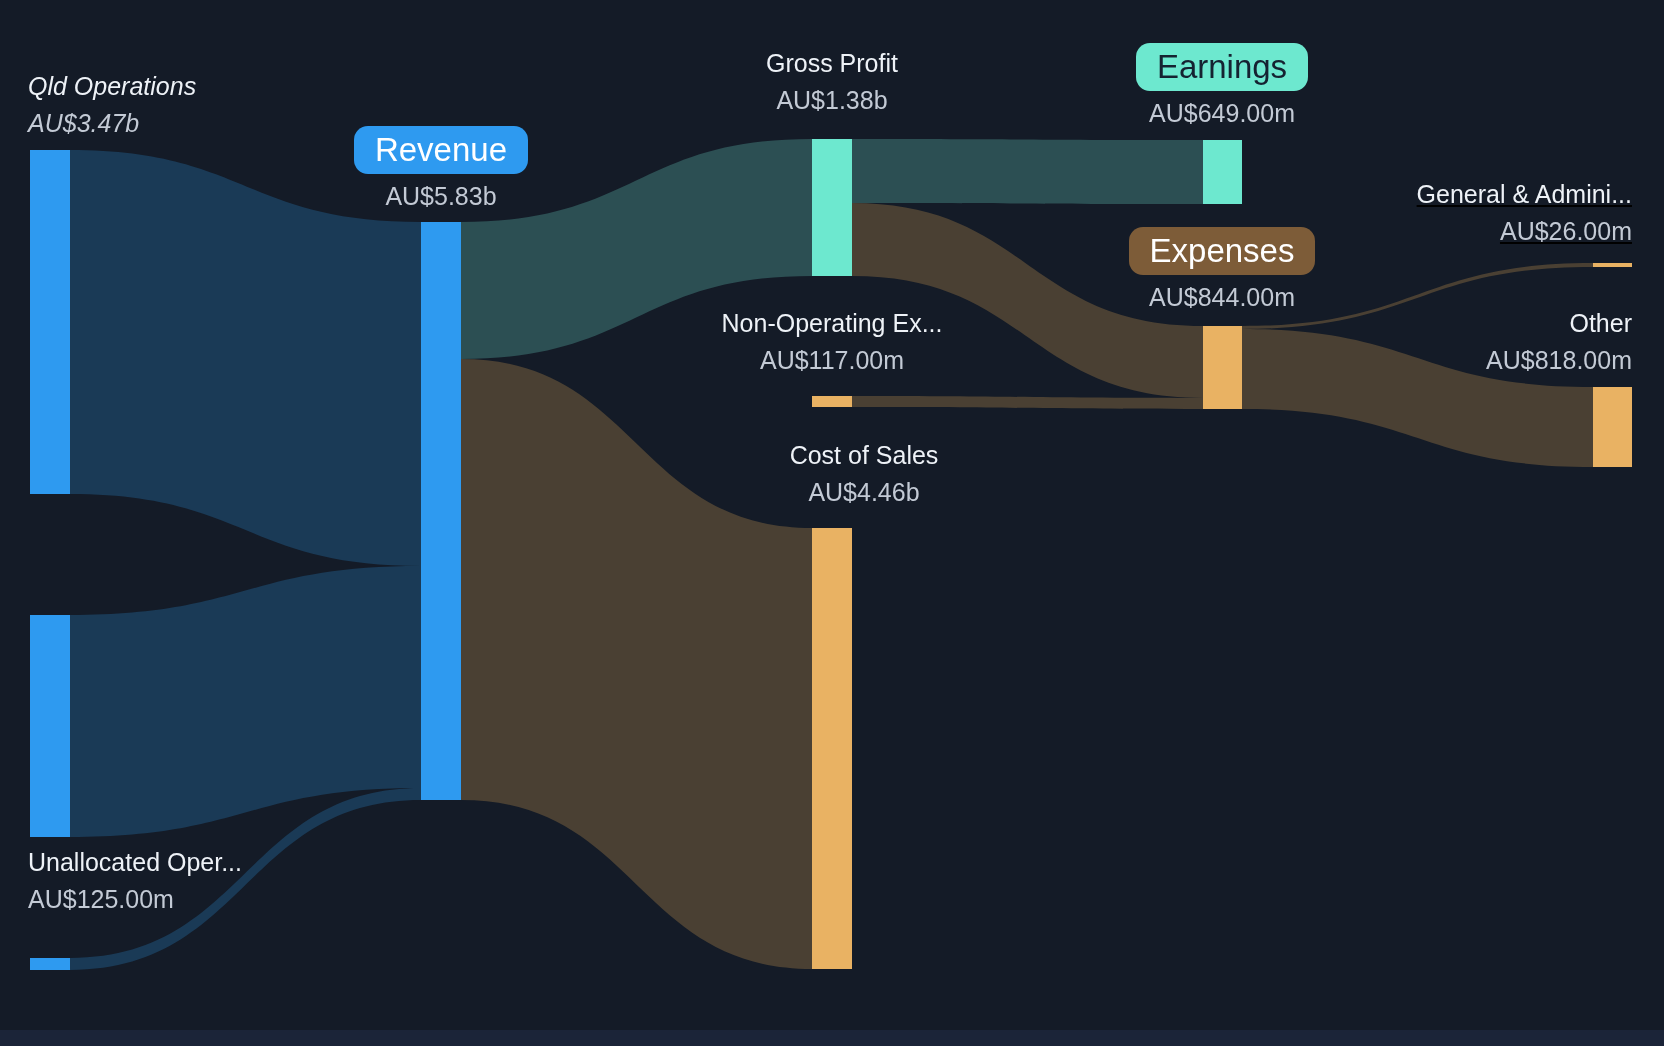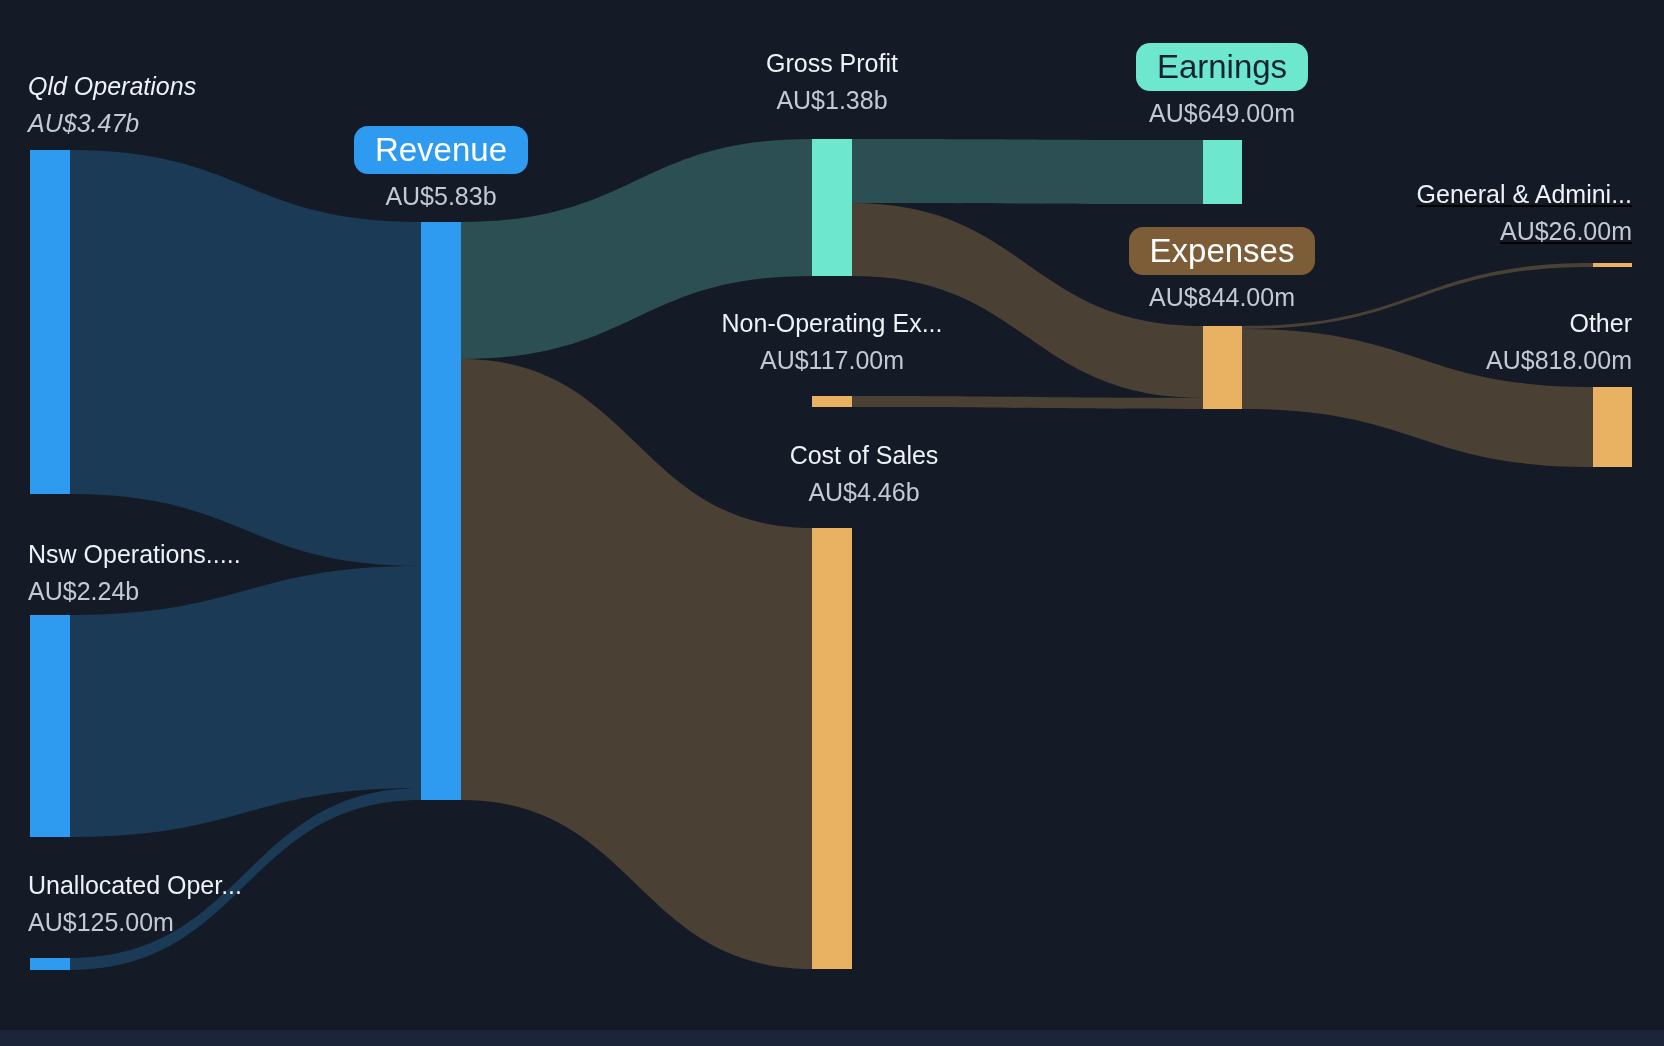--- a/index.html
+++ b/index.html
@@ -62,26 +62,22 @@
     <rect x="1203" y="326" width="39" height="83" fill="#e9b263"></rect>
     <rect x="1593" y="263" width="39" height="4" fill="#e9b263"></rect>
     <rect x="1593" y="387" width="39" height="80" fill="#e9b263"></rect>
   </svg>
 
   <div class="txtblock" style="left:28px;top:68px;font-style:italic;">
     <div class="label">Qld Operations</div>
     <div class="value">AU$3.47b</div>
   </div>
 
-  <div class="txtblock" style="left:28px;top:536px;">
-    <div class="label">Nsw Operations.....</div>
-    <div class="value">AU$2.24b</div>
-  </div>
 
-  <div class="txtblock" style="left:28px;top:867px;">
+  <div class="txtblock" style="left:28px;top:844px;">
     <div class="label">Unallocated Oper...</div>
     <div class="value">AU$125.00m</div>
   </div>
 
   <div class="badge-group" style="left:291px;top:126px;width:300px;">
     <span class="badge" style="background: rgb(46, 154, 240);">Revenue</span>
     <div class="value">AU$5.83b</div>
   </div>
 
   <div class="txtblock center" style="left:632px;top:45px;width:400px;">

